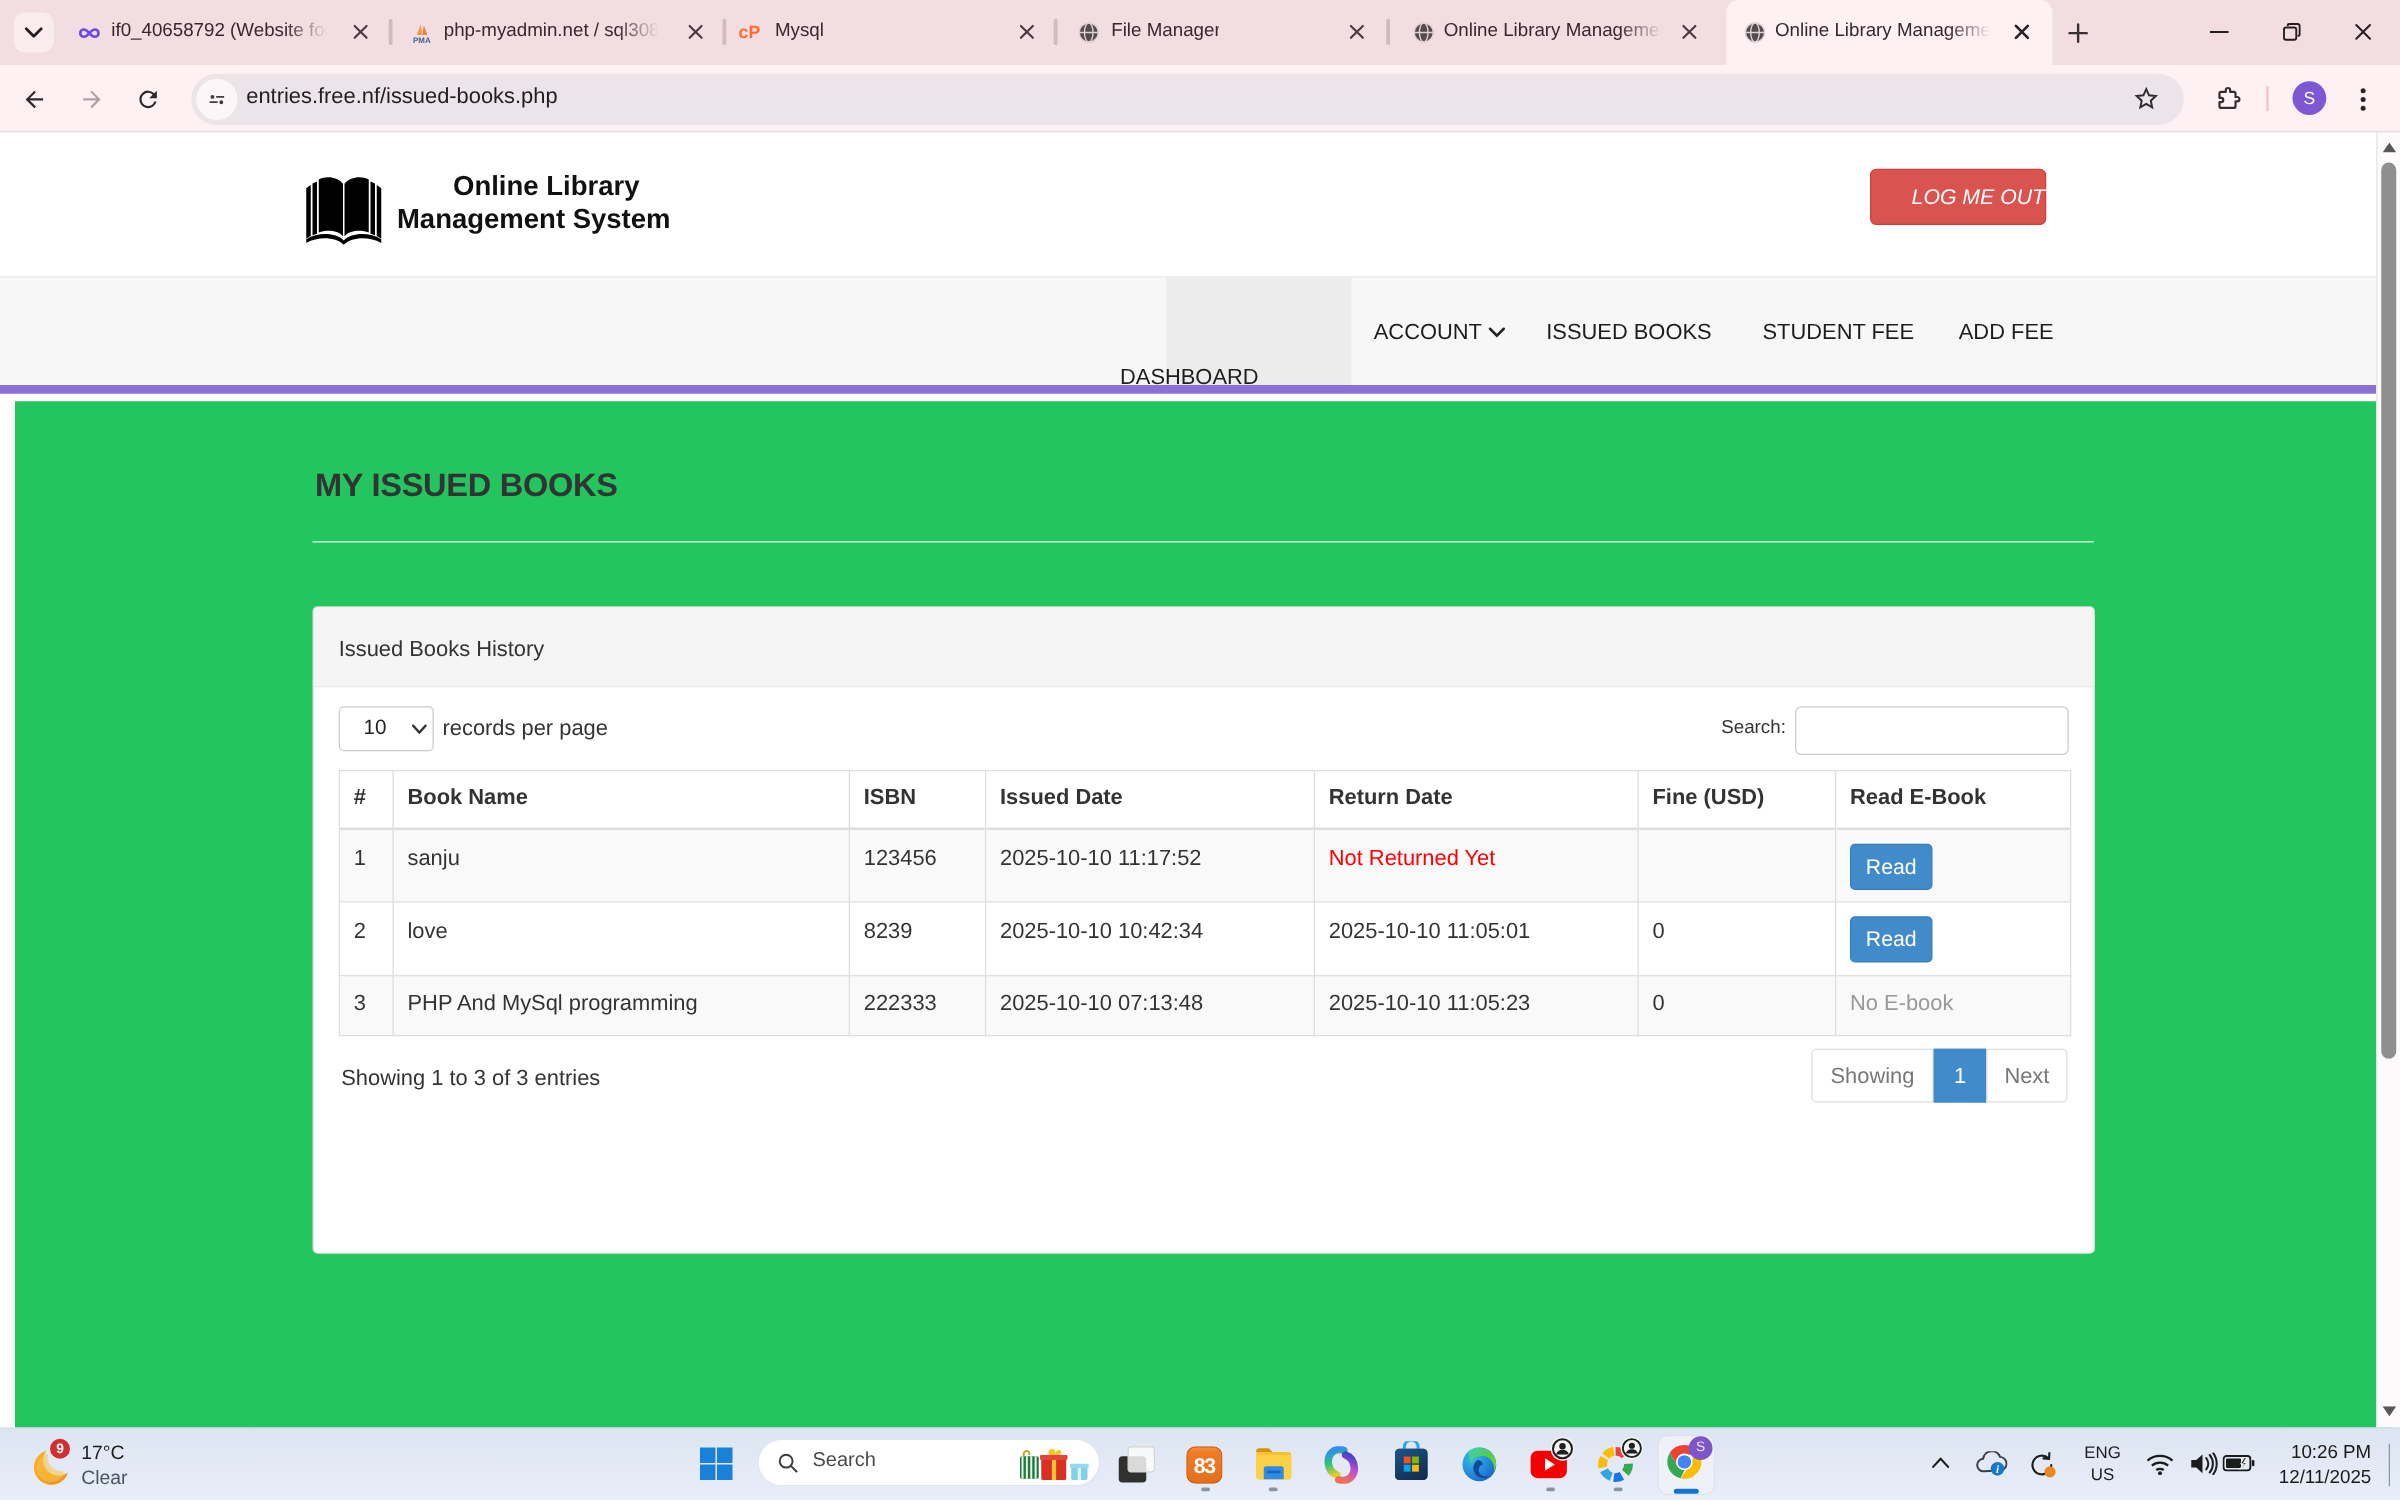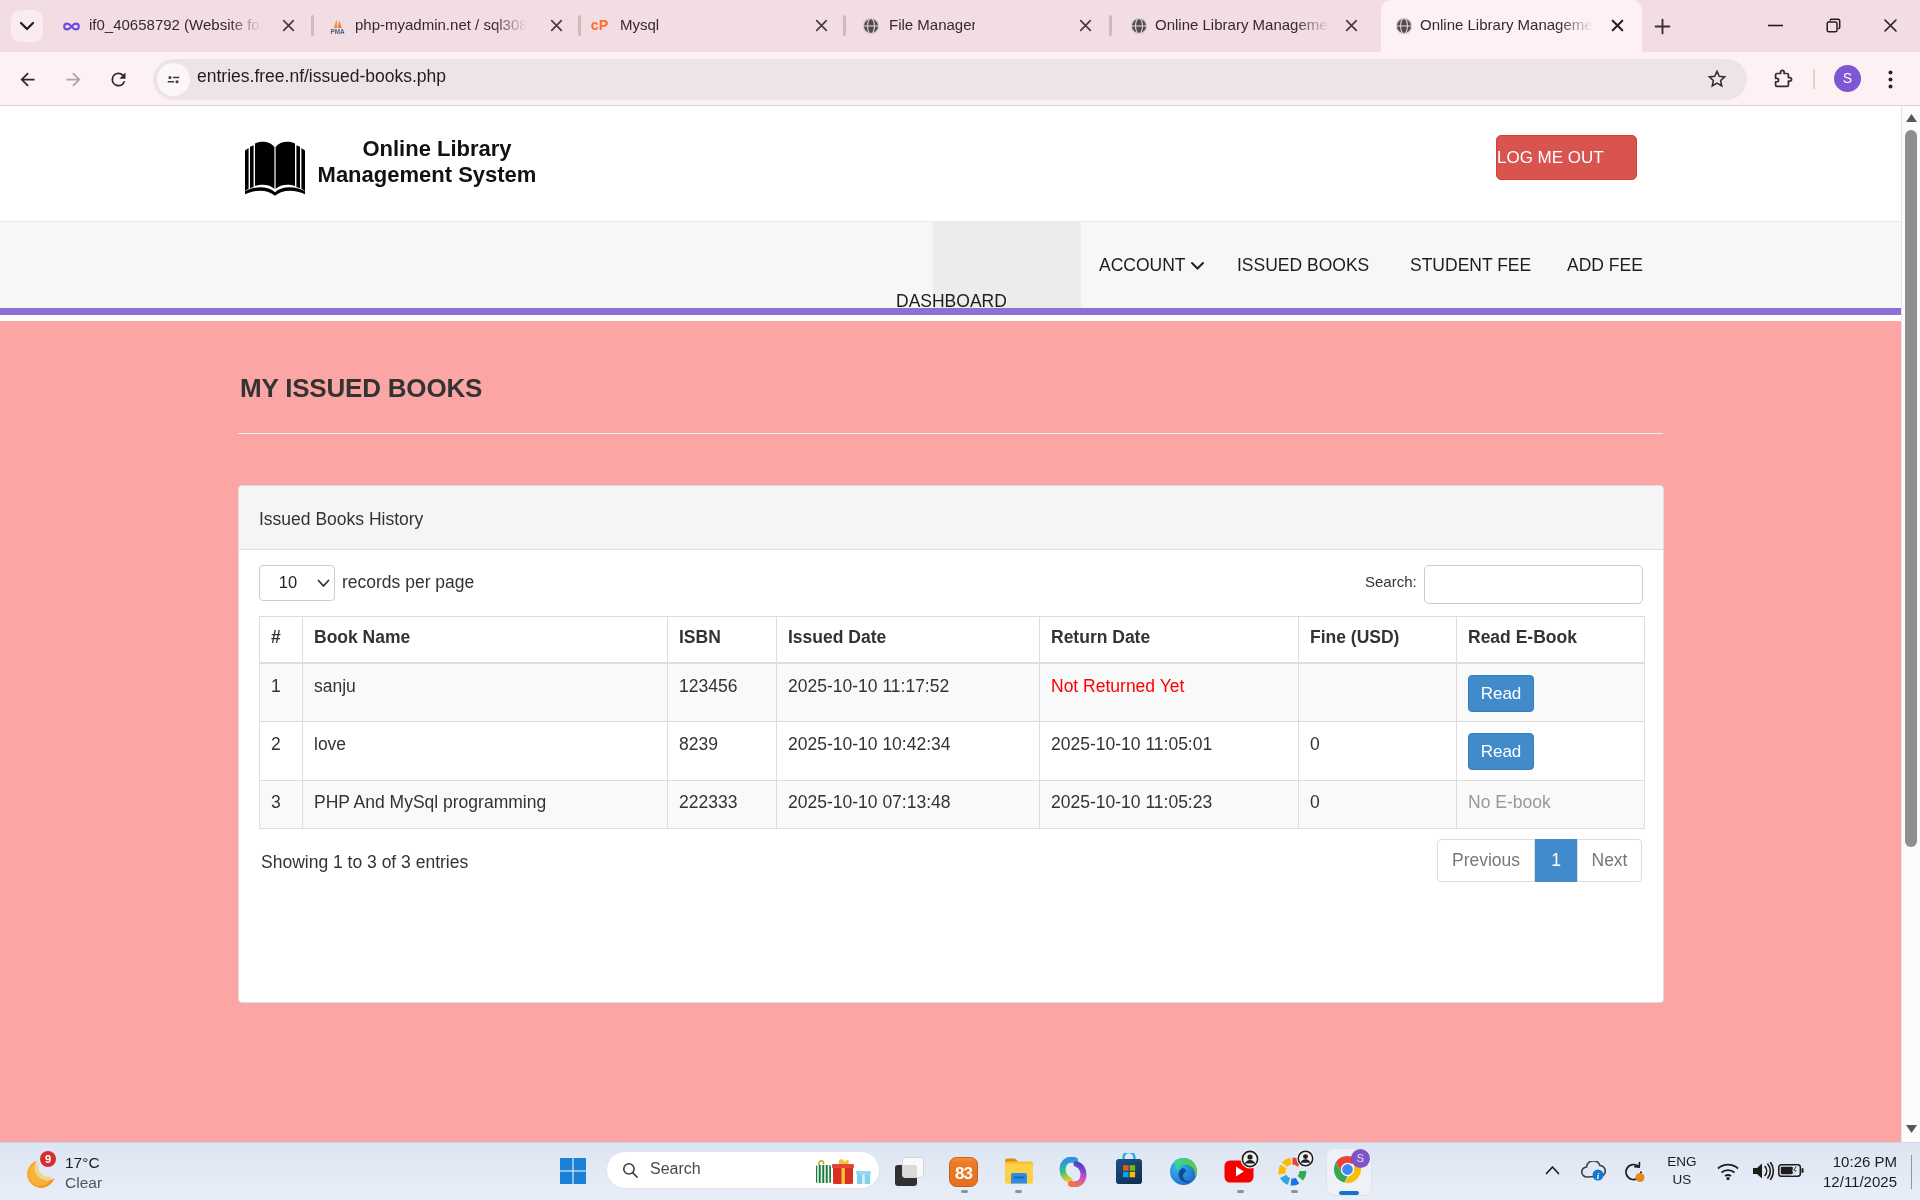--- a/index.html
+++ b/index.html
@@ -20,21 +20,21 @@
   
   #toolbar { left:0; top:52px; width:1920px; height:53px; background:#fdf1f4; }
   #chromeline { left:0; top:105px; width:1920px; height:1px; background:#d8d2d4; }
   #urlpill { position:absolute; left:153px; top:7px; width:1594px; height:41px; border-radius:21px; background:#ece4e8; }
 
   
   #pagehead { left:0; top:106px; width:1901px; height:115px; background:#fff; }
   #navband { left:0; top:221px; width:1901px; height:87px; background:#f7f7f7; border-top:1px solid #e9e9e9; }
   #purple { left:0; top:308px; width:1901px; height:7px; background:#8b70d5; }
   .navitem { position:absolute; top:0; height:87px; line-height:87px; font-size:17.5px; color:#1d1d1d; white-space:nowrap; }
-  #content { left:0; top:321px; width:1901px; height:821px; background:#fca5a5; }
+  #content { left:12px; top:321px; width:1901px; height:821px; background:#22c55e; }
 
   .panel { position:absolute; border:1px solid #ddd; border-radius:4px; background:#fff; }
   #ptable { border-collapse:collapse; table-layout:fixed; width:1385px; font-size:17.5px; color:#333; }
   #ptable th, #ptable td { border:1px solid #ddd; vertical-align:top; text-align:left; padding:10px 10px 10px 11px; line-height:25px; }
   #ptable thead th { border-bottom:2px solid #ddd; height:46px; padding:8px 10px 8px 11px; }
   #ptable tbody tr.odd { background:#f9f9f9; }
   .btn-read { display:inline-block; background:#428bca; border:1px solid #357ebd; color:#fff; border-radius:4px; width:66px; height:37px; line-height:35px; text-align:center; font-size:17px; }
 
   
   #sbar { left:1901px; top:106px; width:19px; height:1036px; background:#fcfafb; border-left:1px solid #e8e4e5; }
@@ -181,21 +181,21 @@
       <path d="M2 16.5 L2 57 Q3.8 55.6 5.6 54.8 L5.6 14 Q3.8 15 2 16.5 Z" fill="#000"></path>
       <path d="M62 16.5 L62 57 Q60.2 55.6 58.4 54.8 L58.4 14 Q60.2 15 62 16.5 Z" fill="#000"></path>
       <path d="M7 12.8 L7 54.2 Q8.8 53.4 10.6 53 L10.6 11.2 Q8.8 11.9 7 12.8 Z" fill="#000"></path>
       <path d="M57 12.8 L57 54.2 Q55.2 53.4 53.4 53 L53.4 11.2 Q55.2 11.9 57 12.8 Z" fill="#000"></path>
       <path d="M12 9.5 C18.5 6.2 27.5 7.8 31.4 13 L31.4 55 C27.5 50.5 18.5 49.5 12 52 Z" fill="#000"></path>
       <path d="M52 9.5 C45.5 6.2 36.5 7.8 32.6 13 L32.6 55 C36.5 50.5 45.5 49.5 52 52 Z" fill="#000"></path>
       <path d="M2 57.3 C12 51.5 25.5 52 32 58.3 C38.5 52 52 51.5 62 57.3 L62 60.3 C52 55 38.5 55.5 32 61.8 C25.5 55.5 12 55 2 60.3 Z" fill="#000"></path>
     </svg>
     <div class="abs" style="left:362px;top:30px;width:150px;text-align:center;font-size:22px;line-height:26px;font-weight:bold;color:#111;white-space:nowrap;">Online Library</div>
     <div class="abs" style="left:317px;top:56px;width:220px;text-align:center;font-size:22px;line-height:26px;font-weight:bold;color:#111;white-space:nowrap;">Management System</div>
-    <div class="abs" style="left:1496px;top:29px;width:141px;height:45px;background:#d9534f;border:1px solid #d43f3a;border-radius:5px;color:#fff;font-size:17px;text-align:left;line-height:43px;">LOG ME OUT</div>
+    <div class="abs" style="left:1496px;top:29px;width:141px;height:45px;background:#d9534f;border:1px solid #d43f3a;border-radius:5px;color:#fff;font-size:17px;text-align:right;line-height:43px;font-style:italic;">LOG ME OUT</div>
   </div>
   <div class="abs" id="navband">
     <div class="abs" style="left:933px;top:0;width:148px;height:87px;background:#ececec;"></div>
     <div class="navitem" style="left:896px;margin-top:36px;">DASHBOARD</div>
     <div class="navitem" style="left:1099px;">ACCOUNT</div>
     <svg class="abs" style="left:1190px;top:39px;" width="15" height="10" viewBox="0 0 15 10">
         <path d="M2 2 L7.5 7.5 L13 2" stroke="#222" stroke-width="2" fill="none" stroke-linecap="round"></path>
       </svg>
     <div class="navitem" style="left:1410px;">STUDENT FEE</div>
     <div class="navitem" style="left:1237px;">ISSUED BOOKS</div>
@@ -269,21 +269,21 @@
               <td style="padding:9px 10px 9px 11px;">2025-10-10 07:13:48</td>
               <td style="padding:9px 10px 9px 11px;">2025-10-10 11:05:23</td>
               <td style="padding:9px 10px 9px 11px;">0</td>
               <td style="padding:9px 10px 9px 11px;color:#999;">No E-book</td>
           </tr>
         </tbody>
       </table>
 
       <div class="abs" style="left:22px;top:366px;font-size:17.5px;color:#333;">Showing 1 to 3 of 3 entries</div>
       <div class="abs" style="left:1198px;top:353px;height:43px;font-size:17.5px;">
-        <div class="abs" style="left:0;top:0;width:98px;height:43px;border:1px solid #ddd;border-radius:4px 0 0 4px;color:#777;text-align:center;line-height:41px;background:#fff;">Previous</div>
+        <div class="abs" style="left:0;top:0;width:98px;height:43px;border:1px solid #ddd;border-radius:4px 0 0 4px;color:#777;text-align:center;line-height:41px;background:#fff;">Showing</div>
         <div class="abs" style="left:98px;top:0;width:42px;height:43px;background:#428bca;border:1px solid #428bca;color:#fff;text-align:center;line-height:41px;">1</div>
         <div class="abs" style="left:140px;top:0;width:65px;height:43px;border:1px solid #ddd;border-radius:0 4px 4px 0;color:#777;text-align:center;line-height:41px;background:#fff;">Next</div>
       </div>
     </div>
   </div>
 
   <div class="abs" id="sbar">
     <svg class="abs" style="left:4px;top:8px;" width="11" height="8" viewBox="0 0 11 8">
         <path d="M5.5 0 L11 8 L0 8 Z" fill="#585858"></path>
       </svg>

